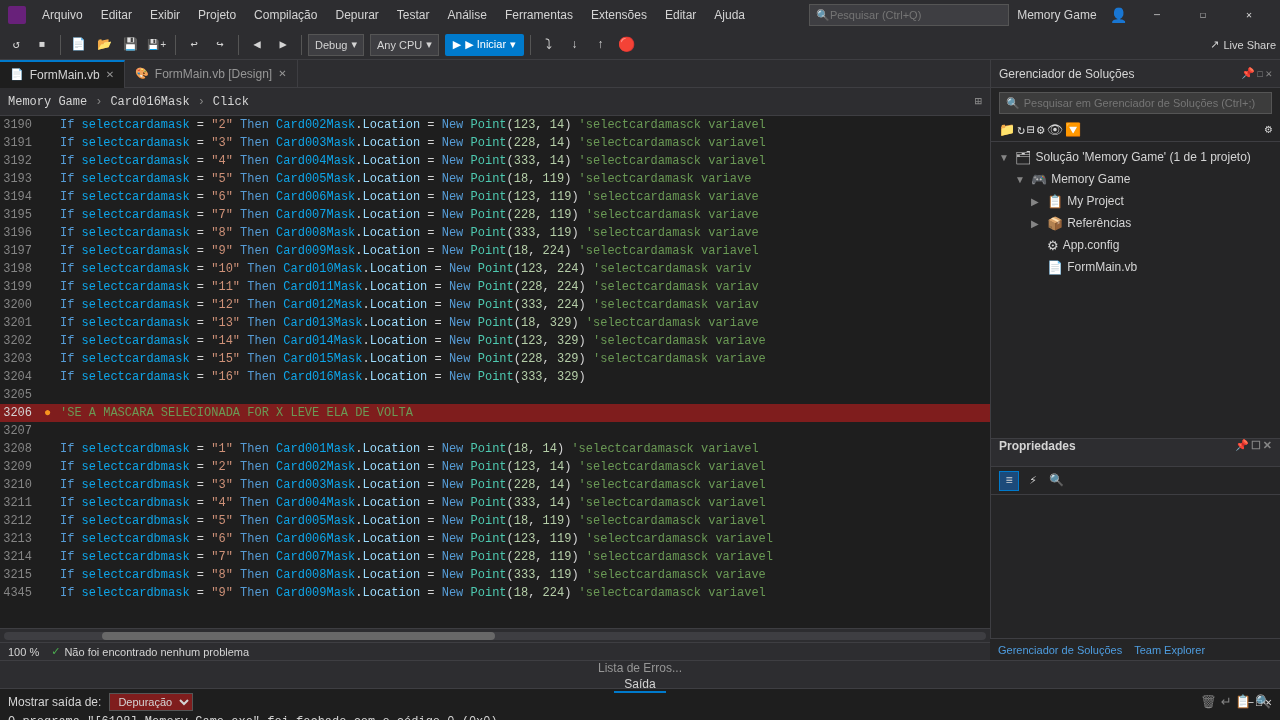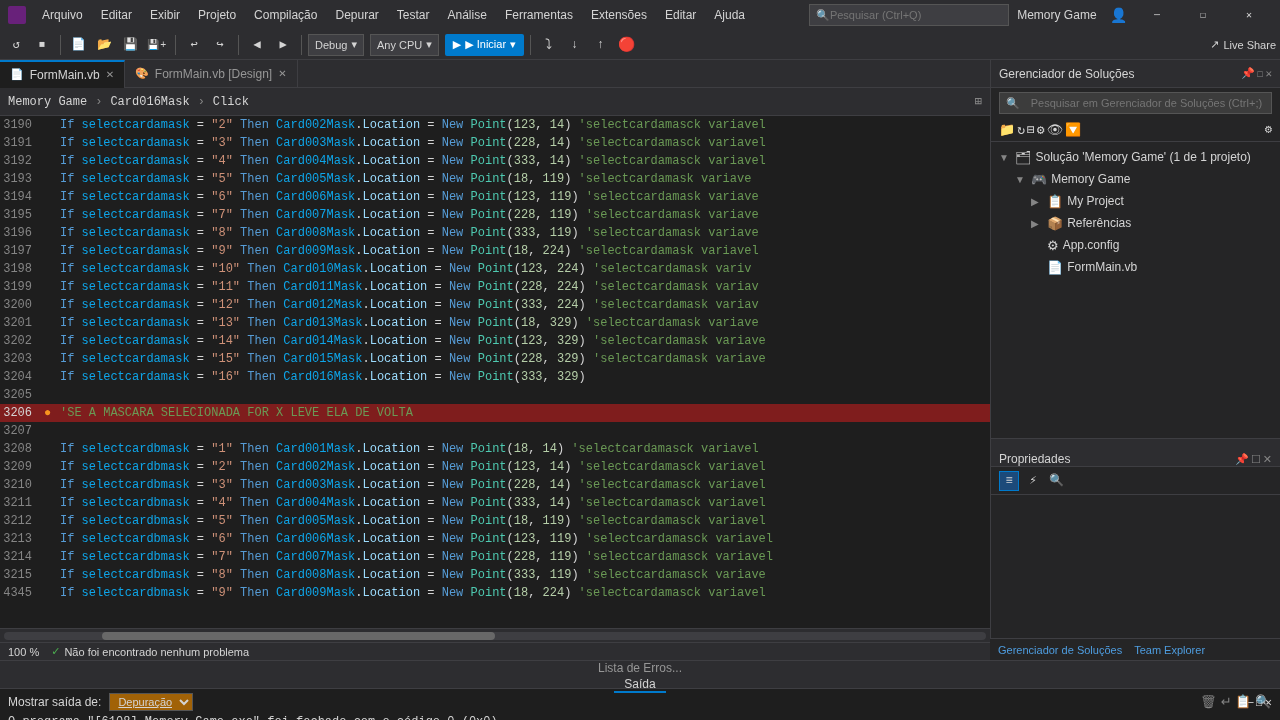--- a/index.html
+++ b/index.html
@@ -62,35 +62,35 @@
     #solution-explorer { width: 290px; background: #252526; border-left: 1px solid #3e3e42; display: flex; flex-direction: column; }
     #se-search { display: flex; align-items: center; background: #3c3c3c; border: 1px solid #555; margin: 4px 8px; height: 22px; padding: 0 6px; gap: 4px; }
     #se-search input { background: transparent; border: none; color: #d4d4d4; font-size: 11px; outline: none; flex: 1; }
     #se-tree { flex: 1; padding: 4px 0; font-family: 'Segoe UI', sans-serif; font-size: 12px; overflow: hidden; }
     .tree-item { display: flex; align-items: center; height: 22px; padding: 0 8px; cursor: pointer; gap: 4px; }
     .tree-item .arrow { color: #858585; font-size: 10px; width: 12px; }
     .tree-label { color: #d4d4d4; }
 
     
     #properties-panel { background: #252526; border-left: 1px solid #3e3e42; border-top: 1px solid #3e3e42; }
-    #props-header { display: flex; align-items: flex-end; justify-content: space-between; background: #2d2d30; height: 28px; padding: 0 8px; border-bottom: 1px solid #3e3e42; }
+    #props-header { display: flex; align-items: flex-start; justify-content: space-between; background: #2d2d30; height: 28px; padding: 0 8px; border-bottom: 1px solid #3e3e42; font-weight: bold; }
     #props-header span { font-size: 12px; font-family: 'Segoe UI', sans-serif; color: #d4d4d4; }
     #props-toolbar { display: flex; align-items: center; height: 28px; padding: 0 8px; gap: 4px; border-bottom: 1px solid #3e3e42; }
     .props-icon { width: 20px; height: 20px; display: flex; align-items: center; justify-content: center; cursor: pointer; border: 1px solid transparent; }
     .props-icon.active { border-color: #007acc; background: #1c4a7a; }
 
     
     #bottom-panel { height: 120px; background: #1e1e1e; border-top: 1px solid #3e3e42; display: flex; flex-direction: column; }
     #bottom-tabs { display: flex; align-items: center; background: #2d2d30; height: 28px; border-bottom: 1px solid #3e3e42; padding: 0 8px; gap: 2px; flex-direction: column; }
     .bottom-tab { padding: 0 10px; height: 28px; display: flex; align-items: center; font-size: 12px; font-family: 'Segoe UI', sans-serif; cursor: pointer; color: #969696; }
     .bottom-tab.active { color: #d4d4d4; border-bottom: 2px solid #007acc; }
     .bottom-actions { display: flex; align-items: center; margin-left: auto; gap: 2px; }
     #output-area { flex: 1; overflow: hidden; padding: 4px 8px; font-size: 12px; line-height: 18px; }
     .output-label { display: flex; align-items: center; gap: 8px; margin-bottom: 2px; font-family: 'Segoe UI', sans-serif; font-size: 12px; }
-    .output-dropdown { background: #a16207; border: 1px solid #555; color: #d4d4d4; font-size: 11px; padding: 1px 4px; cursor: pointer; text-decoration: underline; }
+    .output-dropdown { background: #7f1d1d; border: 1px solid #555; color: #d4d4d4; font-size: 11px; padding: 1px 4px; cursor: pointer; }
 
     
     #hscroll { height: 14px; background: #2d2d30; border-top: 1px solid #3e3e42; display: flex; align-items: center; padding: 0 4px; }
     #hscroll-track { flex: 1; height: 8px; background: #3e3e42; border-radius: 4px; position: relative; }
     #hscroll-thumb { position: absolute; left: 10%; width: 40%; height: 100%; background: #686868; border-radius: 4px; }
 
     
     #right-panel { width: 290px; display: flex; flex-direction: column; }
 
     
@@ -389,21 +389,21 @@
     </div>
 
   </div>
 
   <div id="right-panel">
 
     <div id="solution-explorer" style="flex:1;overflow:hidden;">
 
       <div id="se-search">
         <span style="color:#858585;font-size:11px;">🔍</span>
-        <input type="text" style="background: transparent; border: none; color: rgb(212, 212, 212); font-size: 11px; outline: none; flex: 1 1 0%; margin-left: 7px;" placeholder="Pesquisar em Gerenciador de Soluções (Ctrl+;)">
+        <input type="text" style="background: transparent; border: none; color: rgb(212, 212, 212); font-size: 11px; outline: none; flex: 1 1 0%;" placeholder="Pesquisar em Gerenciador de Soluções (Ctrl+;)">
       </div>
 
       <div style="display:flex;align-items:center;height:24px;padding:0 8px;gap:2px;border-bottom:1px solid #3e3e42;">
         <span style="font-size:13px;cursor:pointer;color:#d4d4d4;">📁</span>
         <span style="font-size:13px;cursor:pointer;color:#d4d4d4;">↻</span>
         <span style="font-size:13px;cursor:pointer;color:#d4d4d4;">⊟</span>
         <span style="font-size:13px;cursor:pointer;color:#d4d4d4;">⚙</span>
         <span style="font-size:13px;cursor:pointer;color:#d4d4d4;">👁</span>
         <span style="font-size:13px;cursor:pointer;color:#d4d4d4;">🔽</span>
         <span style="font-size:12px;cursor:pointer;color:#d4d4d4;margin-left:auto;">⚙</span>

